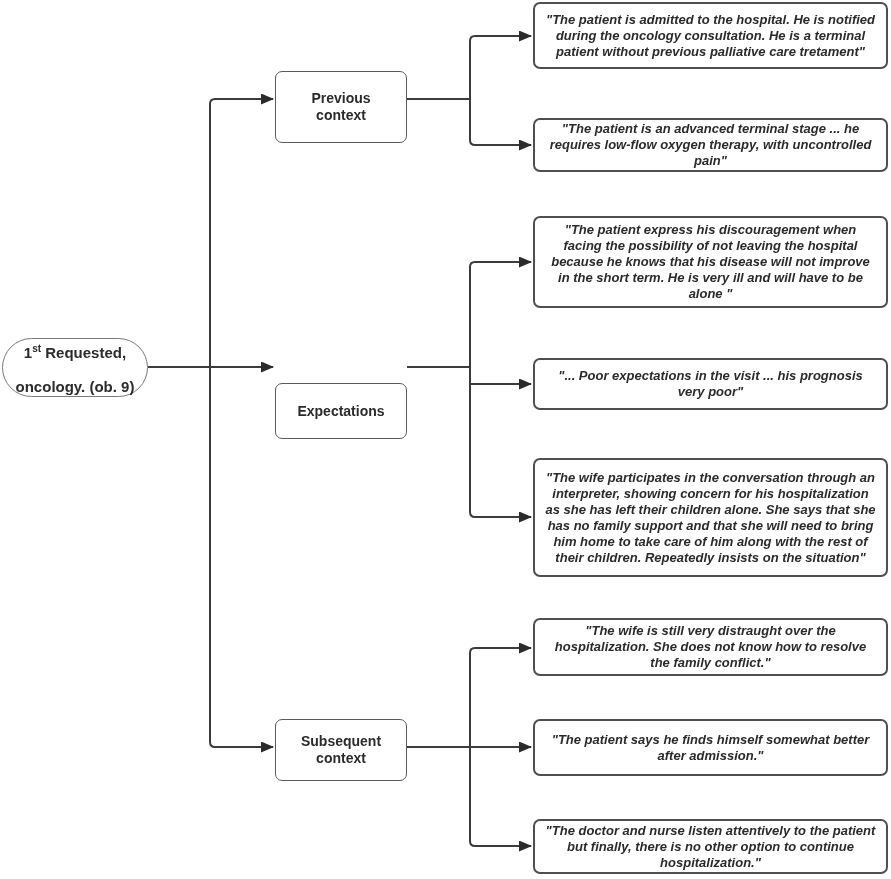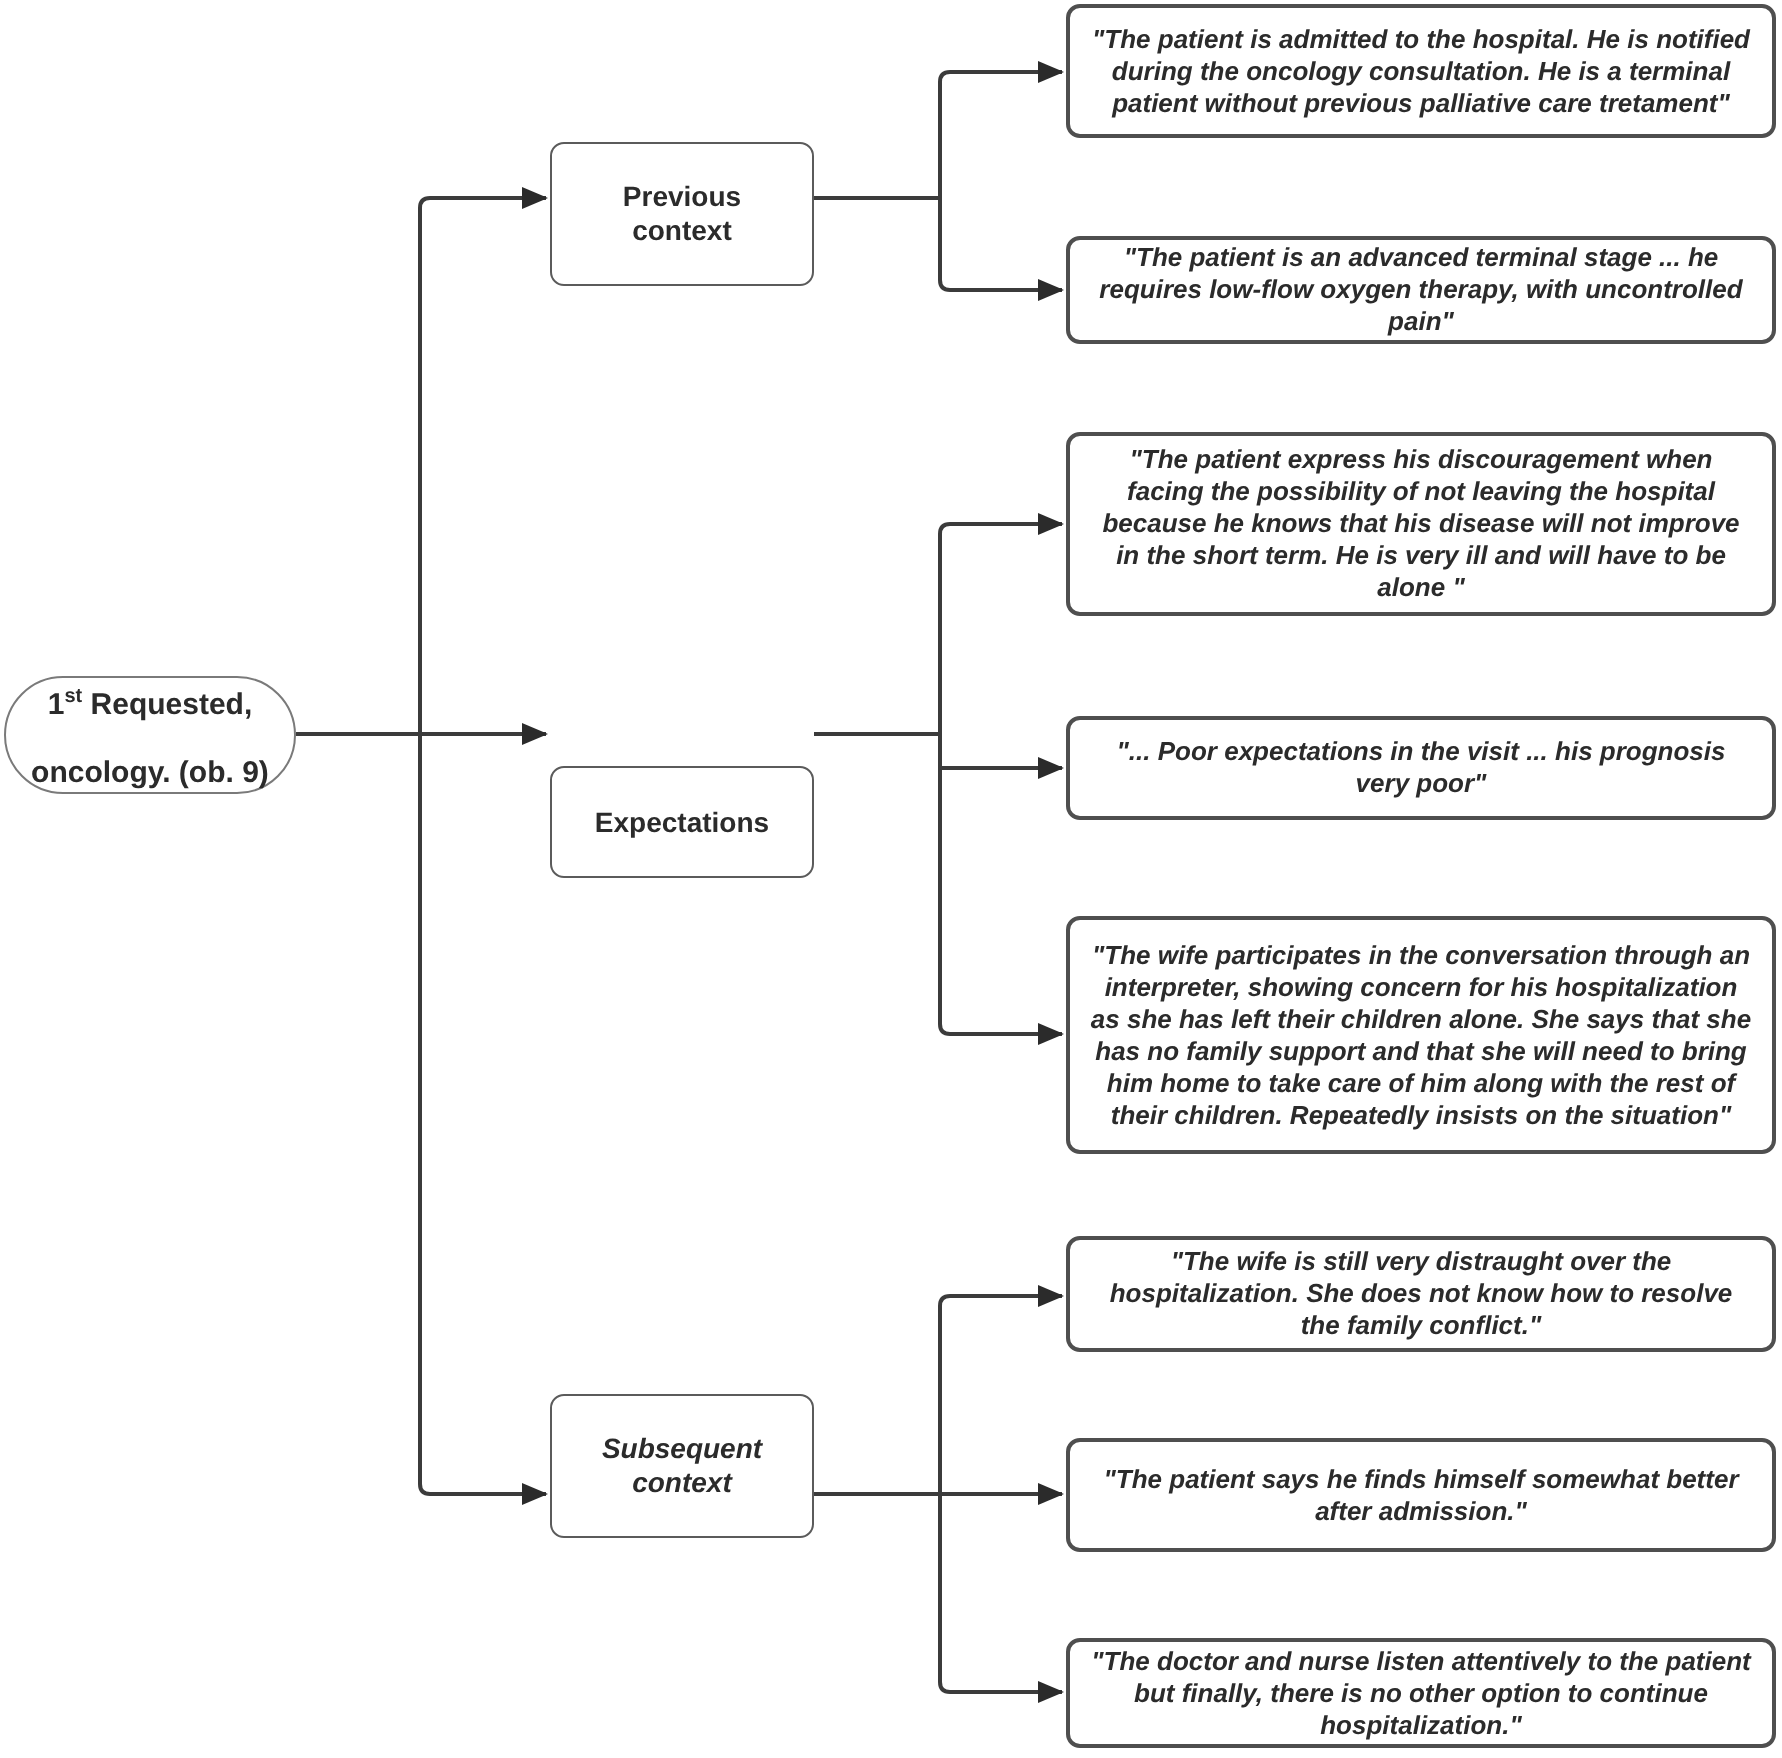--- a/index.html
+++ b/index.html
@@ -99,21 +99,21 @@
     <div><span>1</span><sup>st</sup><span> Requested,</span></div>
     <div>oncology. (ob. 9)</div>
   </div>
 
   <div class="node category" style="top:71px; height:72px;">
     <span>Previous context</span>
   </div>
   <div class="node category" style="top:339px; height:56px;margin-top:44px;">
     <span>Expectations</span>
   </div>
-  <div class="node category" style="top:697px; height:72px;font-style:italic;">
+  <div class="node category" style="top:719px; height:62px;">
     <span>Subsequent context</span>
   </div>
 
   <div class="node quote" style="top:2px; height:67px;">
     <span>"The patient is admitted  to the hospital. He is notified during the oncology consultation. He is a terminal patient without previous palliative care tretament"</span>
   </div>
   <div class="node quote" style="top:118px; height:54px;">
     <span>"The patient is an advanced terminal stage ... he requires low-flow oxygen therapy, with uncontrolled pain"</span>
   </div>
 

